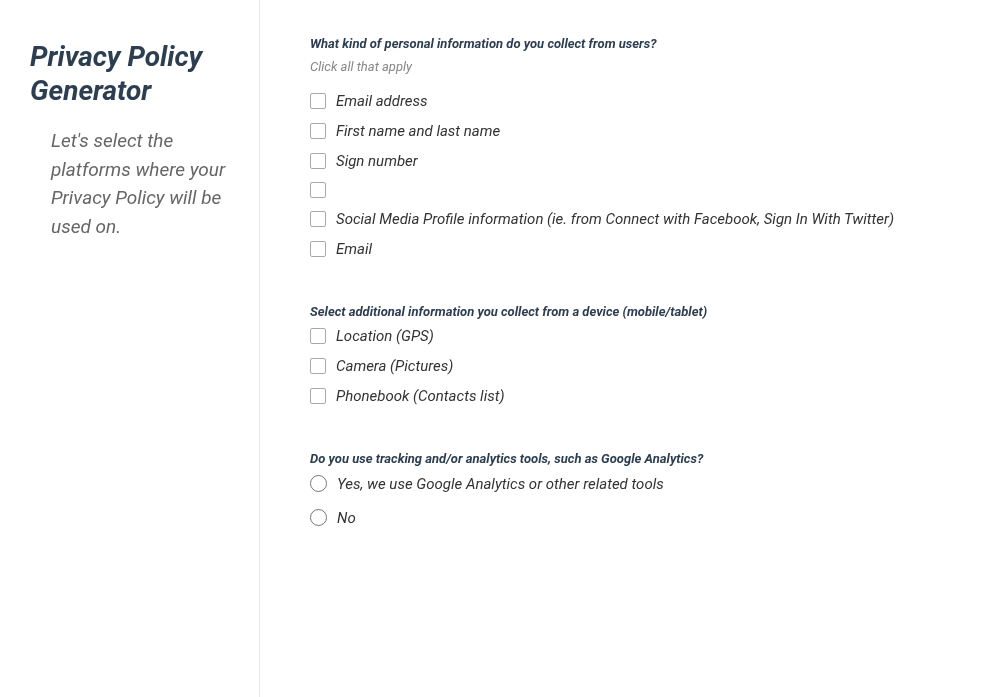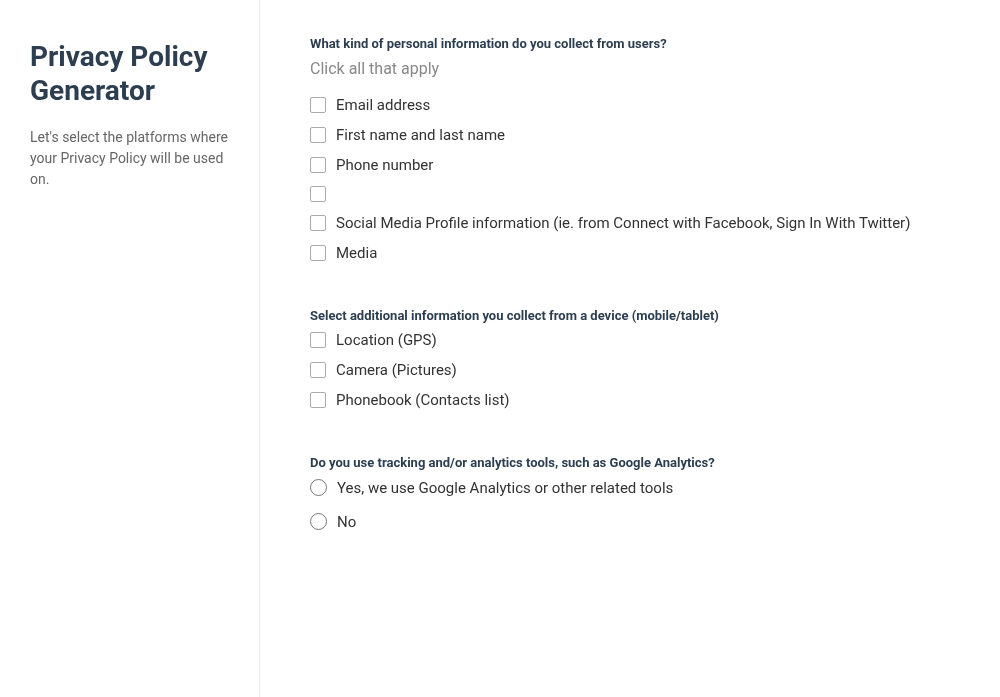--- a/index.html
+++ b/index.html
@@ -1,18 +1,19 @@
 <!DOCTYPE html>
 <html><head>
   <meta charset="utf-8">
   <style>
     * {
       box-sizing: border-box;
       margin: 0;
       padding: 0;
+      font-style: italic;
     }
 
     body {
       font-family: -apple-system, BlinkMacSystemFont, 'Segoe UI', Roboto, Arial, sans-serif;
       background: #ffffff;
       color: #333;
       font-size: 15px;
     }
 
     .page-container {
@@ -31,44 +32,45 @@
 
     .sidebar-title {
       font-size: 28px;
       font-weight: 700;
       color: #2c3e50;
       line-height: 1.2;
       margin-bottom: 20px;
     }
 
     .sidebar-description {
-      font-size: 14px;
+      font-size: 19px;
       color: #666;
       line-height: 1.5;
+      margin-left: 21px;
     }
 
     .main-content {
       flex: 1;
       padding: 35px 50px 40px 50px;
     }
 
     .section {
       margin-bottom: 45px;
     }
 
     .section-title {
       font-size: 13px;
       font-weight: 700;
       color: #2c3e50;
       margin-bottom: 6px;
       line-height: 1.4;
     }
 
     .section-subtitle {
-      font-size: 16px;
+      font-size: 13px;
       color: #888;
       margin-bottom: 18px;
     }
 
     .checkbox-list {
       list-style: none;
       display: flex;
       flex-direction: column;
       gap: 12px;
     }
@@ -149,32 +151,32 @@
         <li class="checkbox-item">
           <input type="checkbox" id="email" style="">
           <label for="email">Email address</label>
         </li>
         <li class="checkbox-item">
           <input type="checkbox" id="name" style="">
           <label for="name">First name and last name</label>
         </li>
         <li class="checkbox-item">
           <input type="checkbox" id="phone" style="">
-          <label for="phone">Phone number</label>
+          <label for="phone">Sign number</label>
         </li>
         <li class="checkbox-item">
           <input type="checkbox" id="address" style="">
         </li>
         <li class="checkbox-item">
           <input type="checkbox" id="social" style="">
           <label for="social">Social Media Profile information (ie. from Connect with Facebook, Sign In With Twitter)</label>
         </li>
         <li class="checkbox-item">
           <input type="checkbox" id="others" style="">
-          <label for="others">Media</label>
+          <label for="others">Email</label>
         </li>
       </ul>
     </div>
 
     <div class="section">
       <h2 class="section-title">Select additional information you collect from a device (mobile/tablet)</h2>
       <ul class="checkbox-list">
         <li class="checkbox-item">
           <input type="checkbox" id="location" style="">
           <label for="location">Location (GPS)</label>

